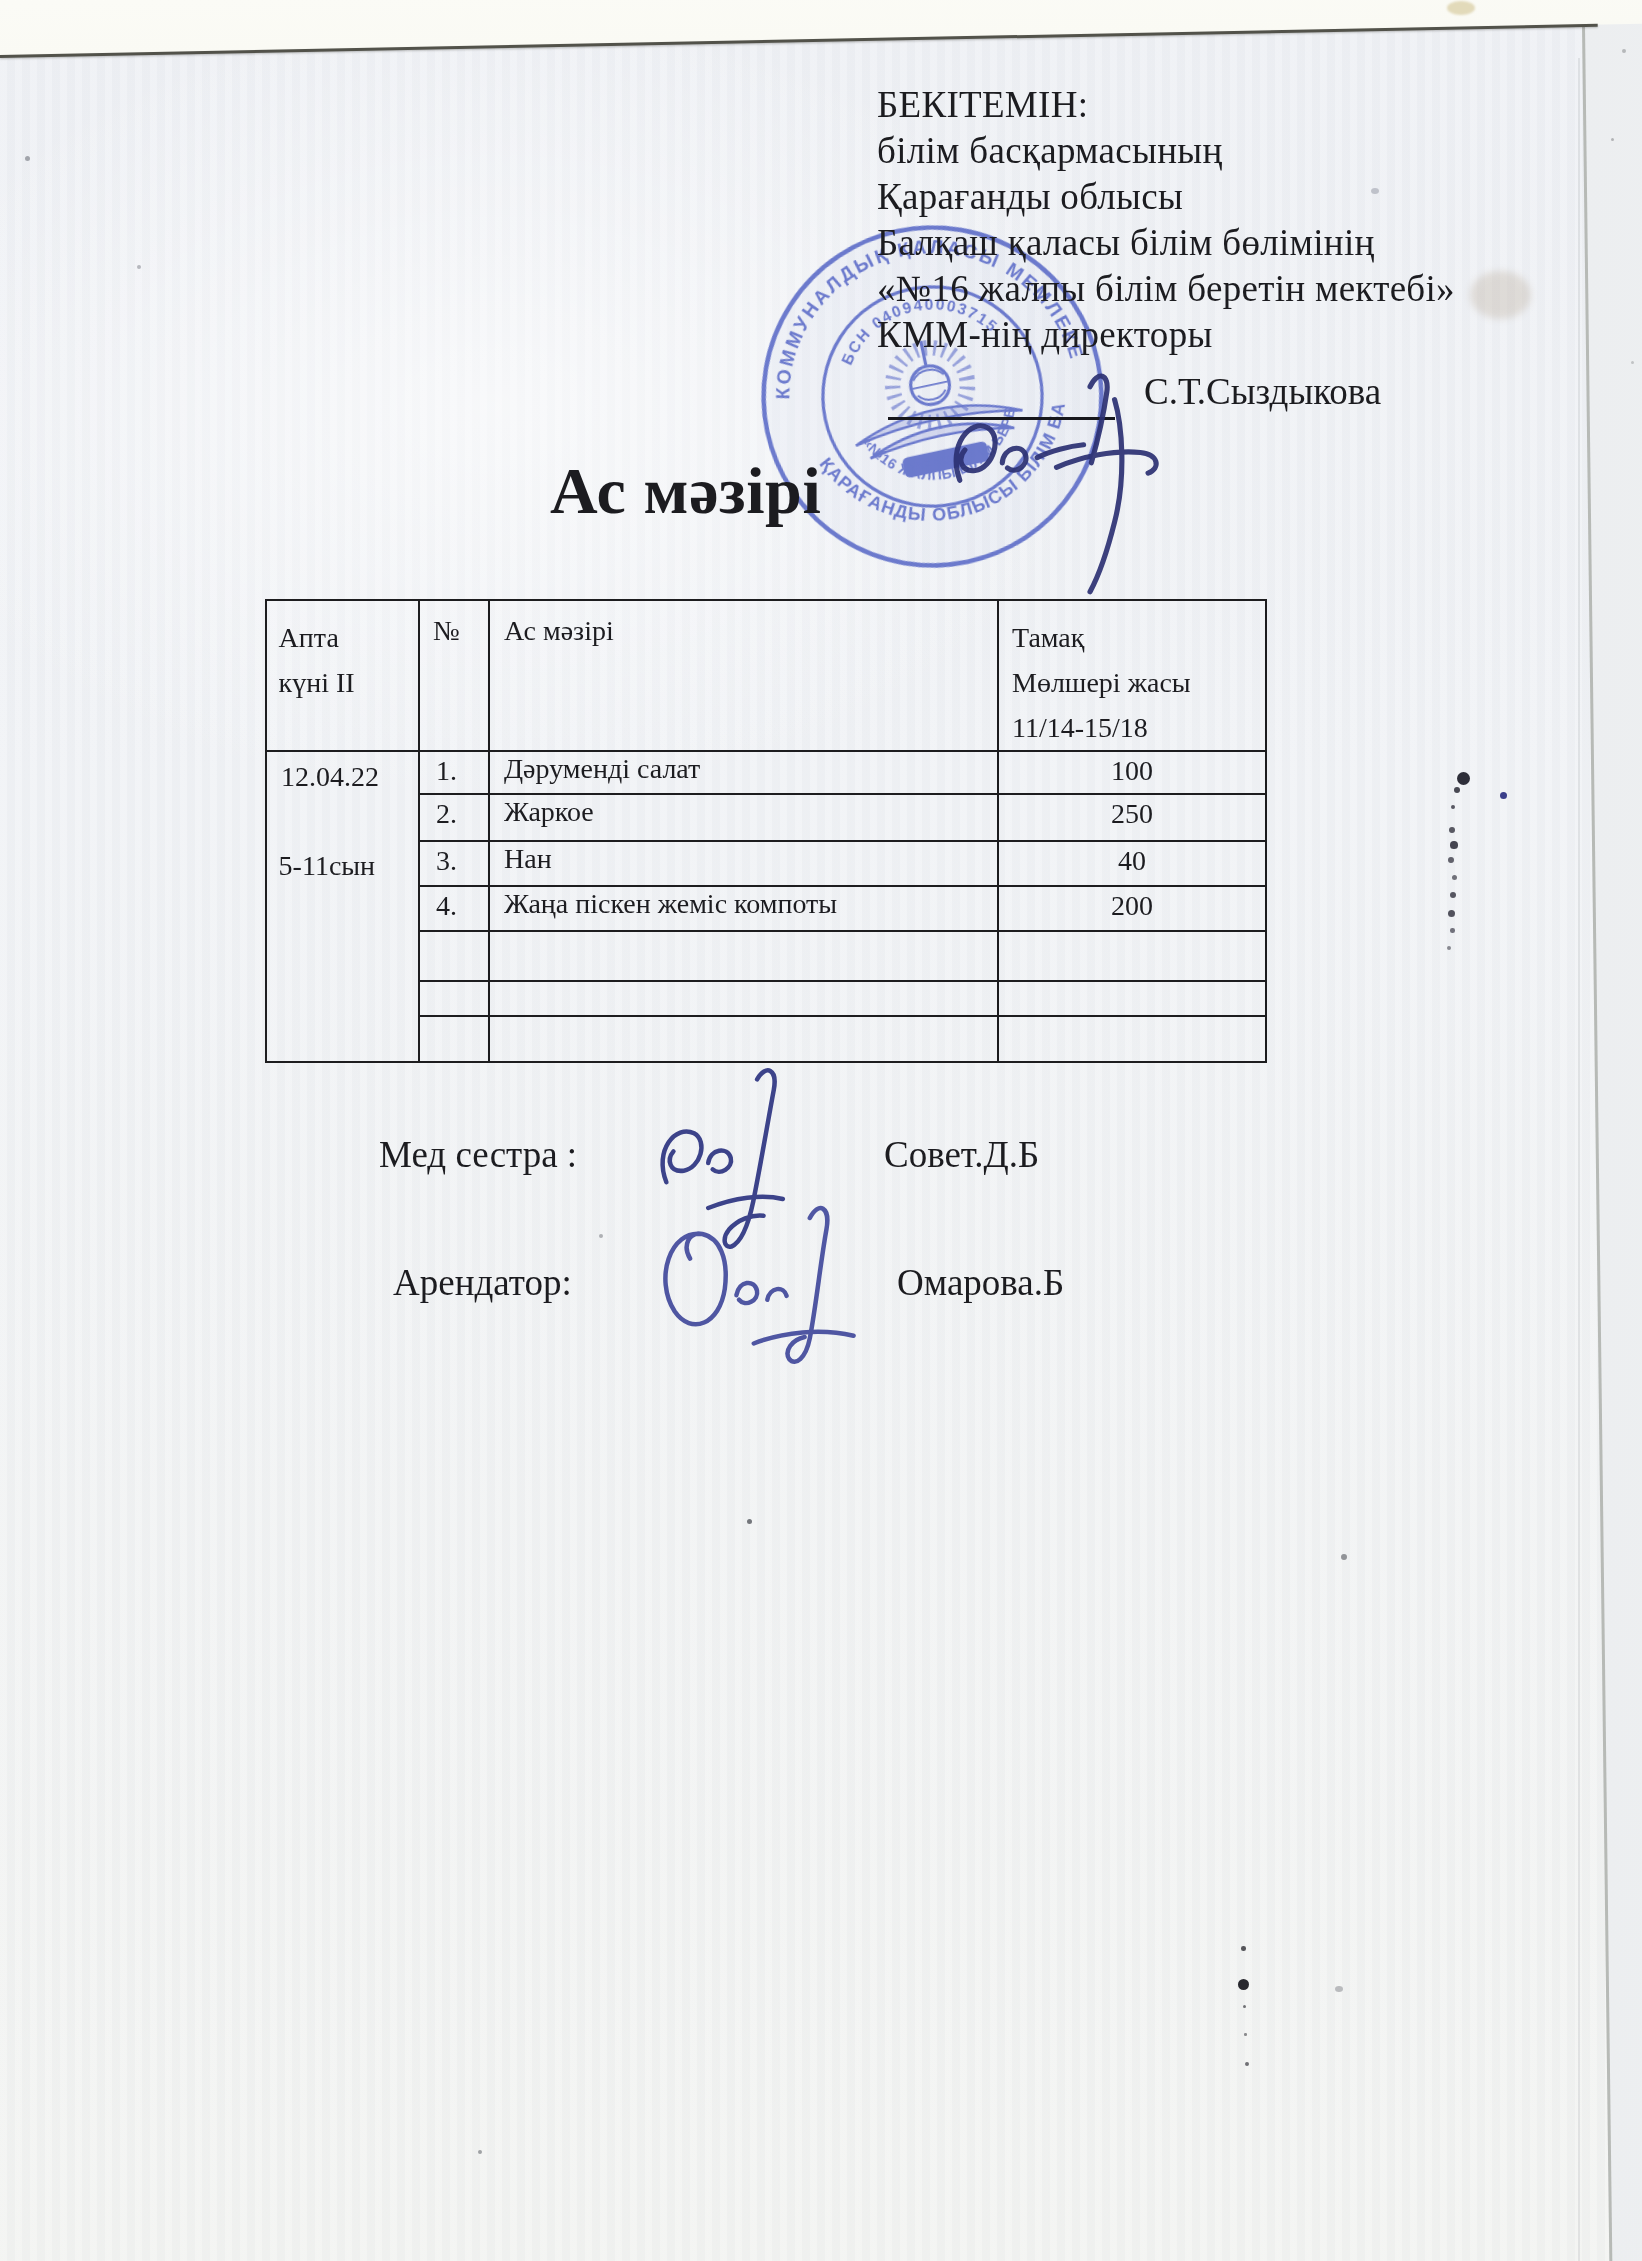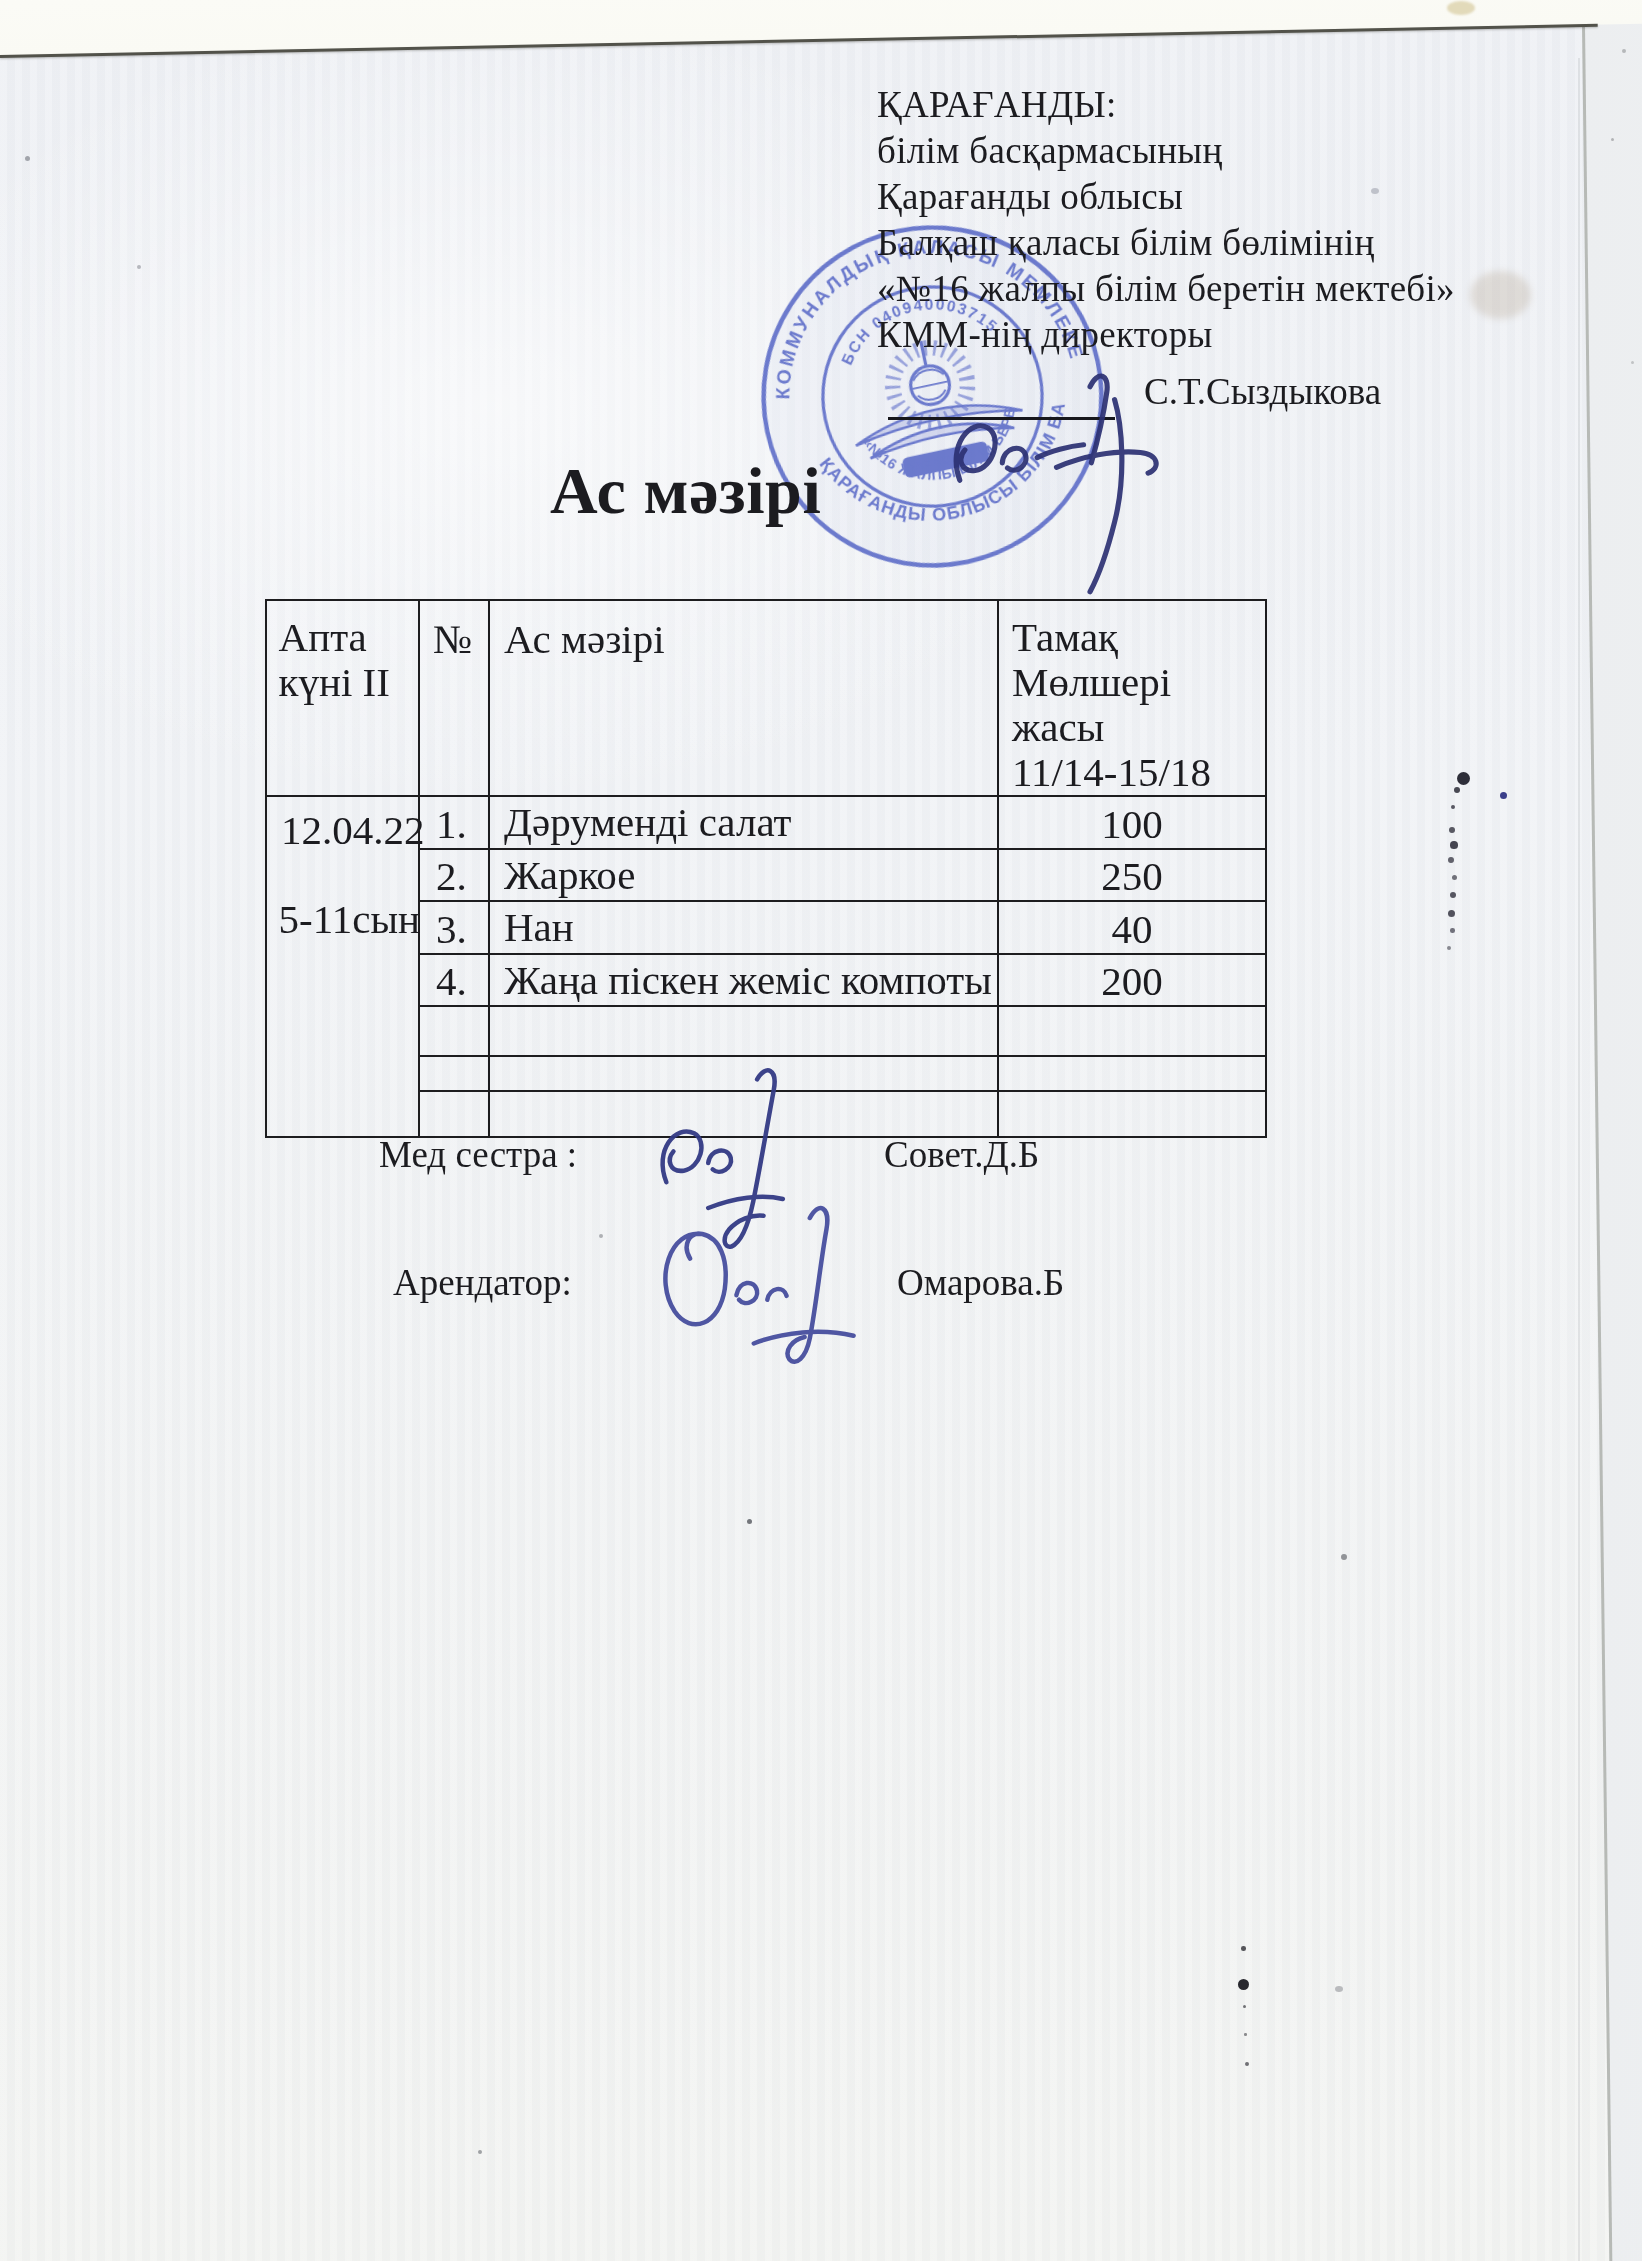--- a/index.html
+++ b/index.html
@@ -31,21 +31,21 @@
   .director-underline{position:absolute;left:888px;top:417px;width:227px;height:2.6px;background:#17171c;z-index:4;}
   
   .doc-title{position:absolute;left:550px;top:453px;font-size:66px;font-weight:bold;letter-spacing:0.6px;z-index:4;white-space:nowrap;}
   
   .stamp{position:absolute;left:752px;top:216px;width:361px;height:361px;z-index:2;
     opacity:.82;filter:blur(0.4px);transform:rotate(-12deg);}
   .stamp text{fill:var(--stamp-ink,#4f60c4);}
   .stamp .ring-text{font-family:"Liberation Sans","DejaVu Sans",sans-serif;font-weight:bold;}
   
   .menu-table{position:absolute;left:265px;top:599px;z-index:4;border-collapse:collapse;table-layout:fixed;
-    width:1000px;font-size:41px;}
+    width:1000px;font-size:28px;}
   .menu-table th,.menu-table td{border:2.6px solid #1d1d1f;vertical-align:top;font-weight:normal;text-align:left;padding:0;}
   .menu-table thead tr{height:131px;}
   .menu-table tbody tr:nth-child(1){height:43px;}
   .menu-table tbody tr:nth-child(2){height:47px;}
   .menu-table tbody tr:nth-child(3){height:45px;}
   .menu-table tbody tr:nth-child(4){height:45px;}
   .menu-table tbody tr:nth-child(5){height:50px;}
   .menu-table tbody tr:nth-child(6){height:35px;}
   .menu-table tbody tr:nth-child(7){height:46px;}
   .th-pad{padding:14px 0 0 11.6px;line-height:45px;}
@@ -105,21 +105,21 @@
       <path d="M 280,192 v 38" stroke-width="5"></path>
       <circle cx="280" cy="262" r="58" stroke-width="24" stroke-dasharray="4.5 10" opacity="0.65"></circle>
       <path d="M 148,330 Q 280,272 412,330 Q 280,302 148,330 Z" stroke-width="4" fill="rgba(79,96,196,.25)"></path>
       <path d="M 166,354 Q 280,304 394,354 Q 280,330 166,354 Z" stroke-width="4" fill="rgba(79,96,196,.2)"></path>
       <rect x="213" y="364" width="134" height="32" rx="9" fill="var(--stamp-ink,#4f60c4)" stroke="none"></rect>
     </g>
     <text x="280" y="387" text-anchor="middle" font-size="17" font-weight="bold" letter-spacing="2.5" fill="#edf0fb" class="ring-text">QAZAQSTAN</text>
   </svg>
 
   <div class="approval">
-    <div class="approval-line">ҚАРАҒАНДЫ:</div>
+    <div class="approval-line">БЕКІТЕМІН:</div>
     <div class="approval-line">білім басқармасының</div>
     <div class="approval-line">Қарағанды облысы</div>
     <div class="approval-line">Балқаш қаласы білім бөлімінің</div>
     <div class="approval-line">«№16 жалпы білім беретін мектебі»</div>
     <div class="approval-line">КММ-нің директоры</div>
   </div>
   <div class="director-underline"></div>
   <div class="director-name">С.Т.Сыздыкова</div>
 
   <svg class="sig-svg" style="left:921px;top:348px;width:271px;height:258px;" viewBox="0 0 420 400">

